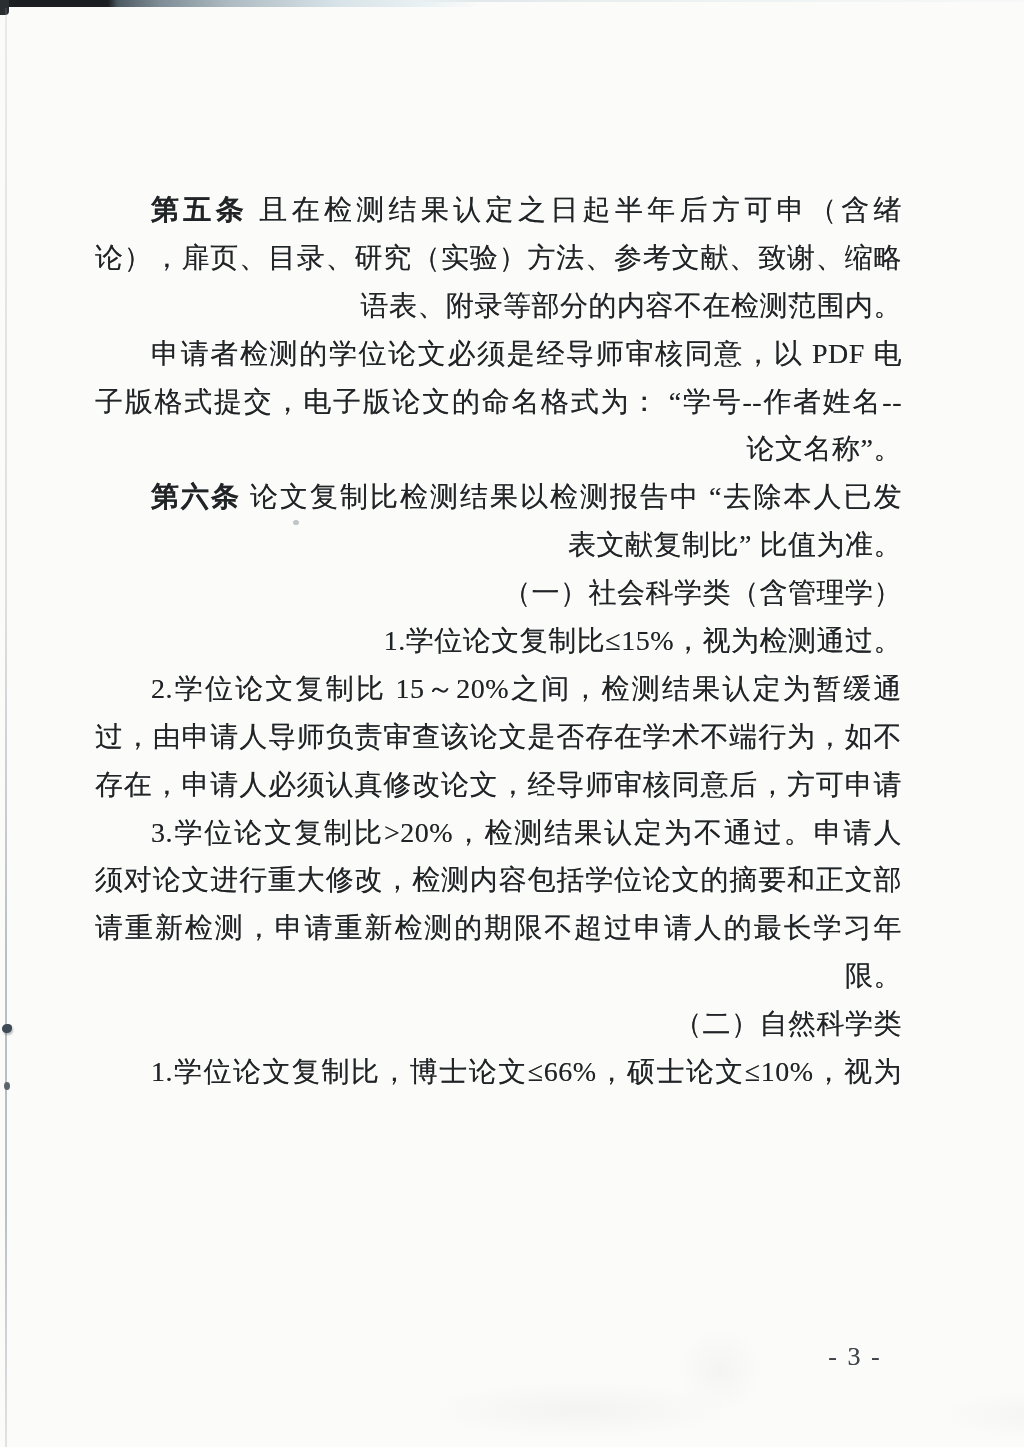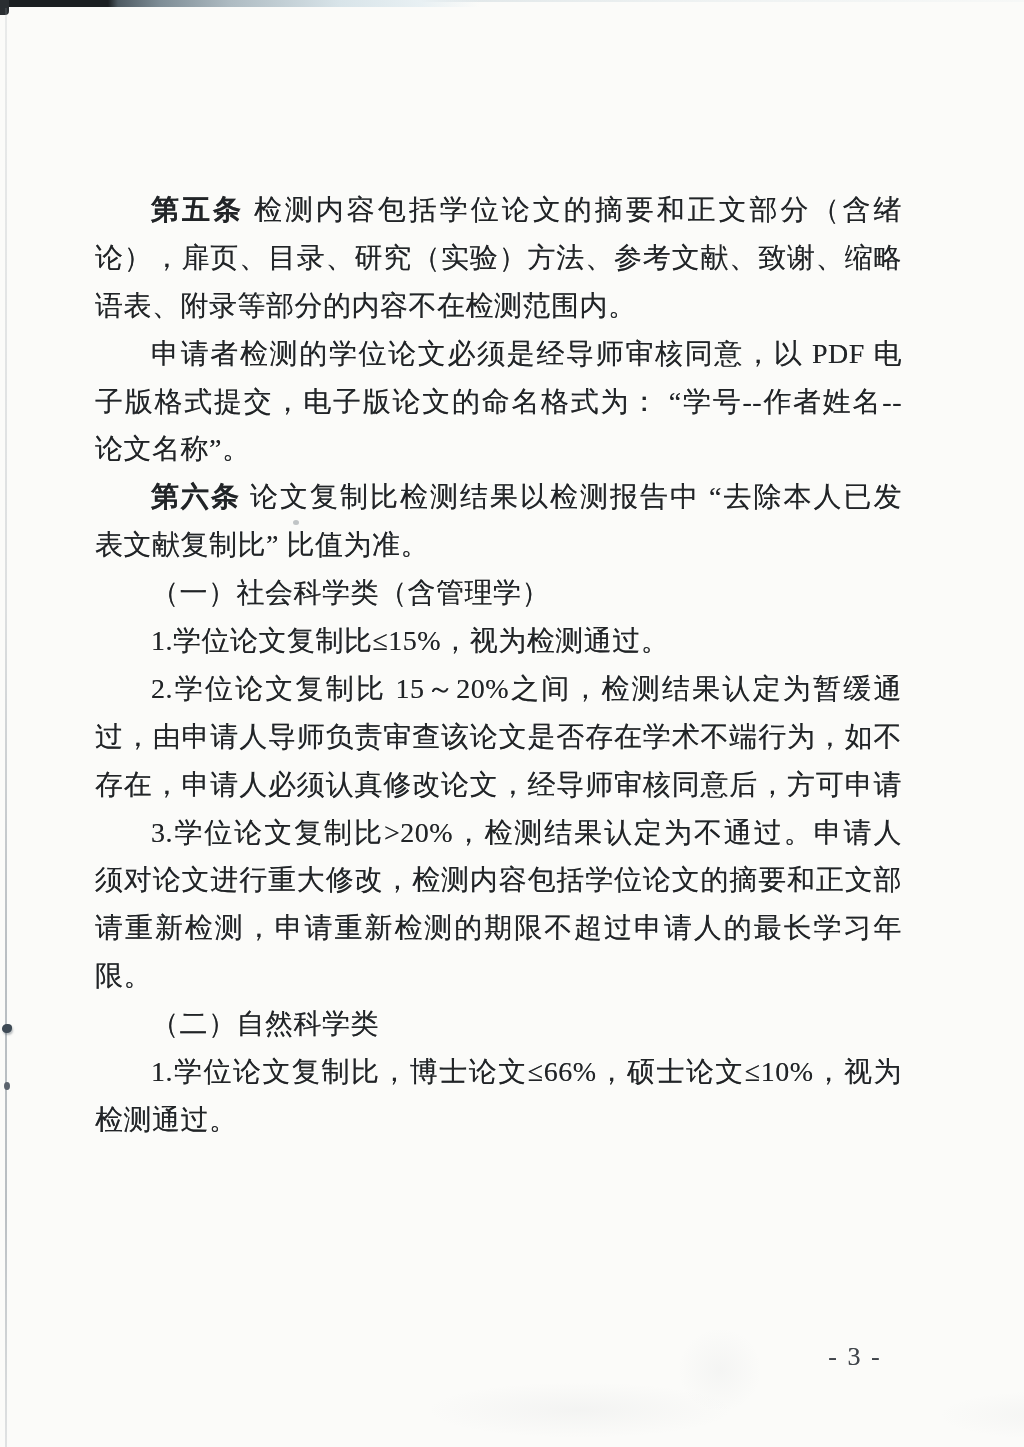--- a/index.html
+++ b/index.html
@@ -50,21 +50,21 @@
   .speck-d{position:absolute;left:497px;top:489px;width:7px;height:5px;background:rgba(140,146,152,0.35);border-radius:50%;}
 
   
   #doc{
     position:absolute;left:95px;top:186px;width:807px;
     color:#212427;
     font-size:28px;line-height:47.9px;
     letter-spacing:0.5px;
     text-shadow:0 0 0.6px rgba(33,36,39,0.55);
   }
-  .line{height:47.9px;overflow:hidden;}
+  .line{height:47.9px;overflow:hidden;text-align:right;}
   .line.jl{text-align:justify;text-align-last:justify;}
   .line.indent{padding-left:56px;}
   .line b{font-weight:bold;}
 
   .pagenum{
     position:absolute;left:793px;top:1340px;width:124px;height:34px;
     text-align:center;
     font-size:26px;line-height:34px;
     color:#3f444a;letter-spacing:2px;
     text-shadow:0 0 0.5px rgba(63,68,74,0.5);
@@ -78,35 +78,34 @@
 <div class="top-hairline"></div>
 <div class="top-strip"></div>
 <div class="corner-blob"></div>
 <div class="left-edge-line"></div>
 <div class="speck-a"></div>
 <div class="speck-b"></div>
 <div class="speck-c"></div>
 <div class="speck-d"></div>
 
 <div id="doc">
-    <div class="line indent jl"><b>第五条</b><span> 检测内容包括学位论文的摘要和正文部分（含绪</span></div>
+    <div class="line indent jl"><b>第五条</b><span> 且在检测结果认定之日起半年后方可申（含绪</span></div>
     <div class="line jl"><span>论），扉页、目录、研究（实验）方法、参考文献、致谢、缩略</span></div>
     <div class="line"><span>语表、附录等部分的内容不在检测范围内。</span></div>
     <div class="line indent jl"><span>申请者检测的学位论文必须是经导师审核同意，以 PDF 电</span></div>
     <div class="line jl"><span>子版格式提交，电子版论文的命名格式为： “学号--作者姓名--</span></div>
     <div class="line"><span>论文名称”。</span></div>
     <div class="line indent jl"><b>第六条</b><span> 论文复制比检测结果以检测报告中 “去除本人已发</span></div>
     <div class="line"><span>表文献复制比” 比值为准。</span></div>
     <div class="line indent"><span>（一）社会科学类（含管理学）</span></div>
     <div class="line indent"><span>1.学位论文复制比≤15%，视为检测通过。</span></div>
     <div class="line indent jl"><span>2.学位论文复制比 15～20%之间，检测结果认定为暂缓通</span></div>
     <div class="line jl"><span>过，由申请人导师负责审查该论文是否存在学术不端行为，如不</span></div>
     <div class="line jl"><span>存在，申请人必须认真修改论文，经导师审核同意后，方可申请</span></div>
     <div class="line indent jl"><span>3.学位论文复制比&gt;20%，检测结果认定为不通过。申请人</span></div>
     <div class="line jl"><span>须对论文进行重大修改，检测内容包括学位论文的摘要和正文部分</span></div>
     <div class="line jl"><span>请重新检测，申请重新检测的期限不超过申请人的最长学习年</span></div>
     <div class="line"><span>限。</span></div>
     <div class="line indent"><span>（二）自然科学类</span></div>
     <div class="line indent jl"><span>1.学位论文复制比，博士论文≤66%，硕士论文≤10%，视为</span></div>
-    <div class="line"><span>检测通过。</span></div>
   </div>
 
 <div class="pagenum">- 3 -</div>
 
 </body></html>

